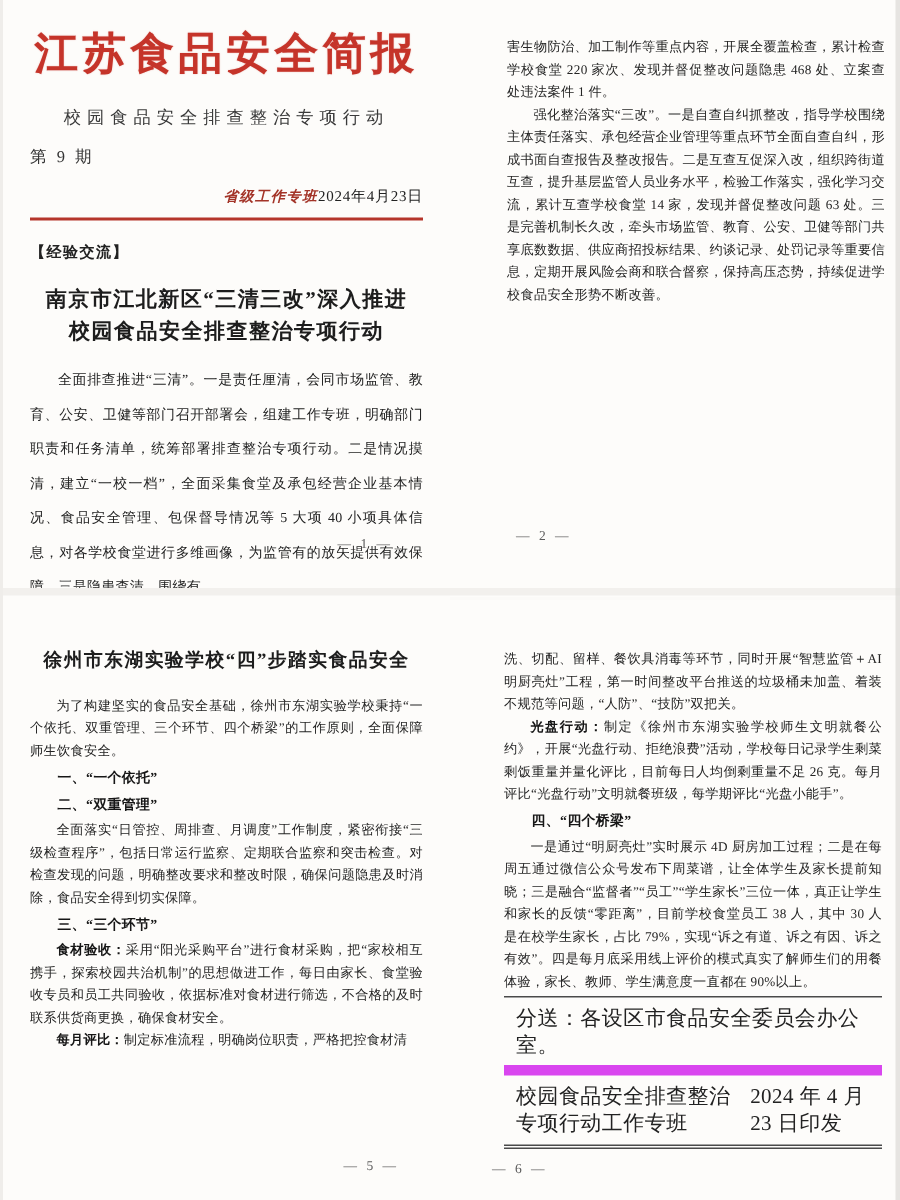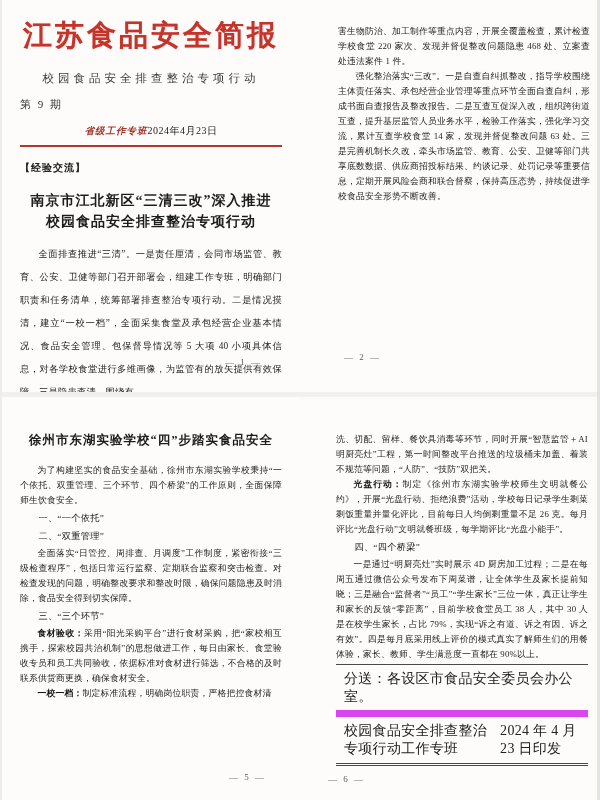--- a/index.html
+++ b/index.html
@@ -20,41 +20,41 @@
   .scan-edge-left{position:absolute;left:0;top:0;width:2px;height:800px;background:#efedea;}
 
   .masthead{
     margin:0;text-align:center;
     font-size:29px;font-weight:bold;letter-spacing:3px;
     color:var(--masthead-red,#c5342a);
     text-shadow:0 0 1px rgba(197,52,42,.35);
   }
   .subtitle{margin-top:15px;text-align:center;font-size:11.5px;letter-spacing:4px;color:#3a3a3a;}
   .issue{margin-top:11px;text-align:left;font-size:11px;letter-spacing:2px;color:#333;}
-  .meta-row{margin-top:12px;display:flex;justify-content:center;align-items:baseline;}
+  .meta-row{margin-top:12px;display:flex;justify-content:flex-end;align-items:baseline;}
   .workgroup{font-size:9.5px;font-weight:bold;font-style:italic;color:#a33428;letter-spacing:1px;}
   .date{font-size:10px;color:#222;letter-spacing:.5px;}
   .red-rule{margin-top:7px;border-top:2px solid var(--rule-red,#b5352b);}
   .section-tag{margin-top:14px;font-size:10px;font-weight:bold;color:#222;letter-spacing:1px;}
   .article-title{
     margin:15px 0 0 0;text-align:center;
     font-size:14px;font-weight:bold;color:#1d1d1d;line-height:21px;letter-spacing:1px;
   }
   .article-title.single{font-size:12.5px;}
   .body-lg{
     margin:11px 0 0 0;font-size:9.3px;line-height:23px;color:#222;
     text-align:justify;text-indent:2em;letter-spacing:.2px;
   }
   .body-sm{
     margin:0;font-size:8.8px;line-height:15px;color:#242424;
     text-align:justify;text-indent:2em;letter-spacing:.2px;
   }
   .body-sm + .body-sm{margin-top:0;}
   .subhead{
-    margin:3px 0 2px 0;font-size:9.2px;font-weight:normal;color:#161616;
+    margin:3px 0 2px 0;font-size:9.2px;font-weight:bold;color:#161616;
     text-indent:2em;line-height:15px;letter-spacing:.3px;
   }
   .lead{font-weight:bold;color:#161616;}
   .pagenum{position:absolute;font-size:9px;color:#5c5c5c;letter-spacing:2px;}
   .pg-right{right:38px;}
   .pg-left{left:44px;}
 
   .doc-footer{
     position:absolute;left:36px;right:12px;bottom:34px;
     font-size:14px;color:#222;letter-spacing:.3px;
@@ -95,21 +95,21 @@
   </section>
 
   <section class="page q3">
     <h2 class="article-title single">徐州市东湖实验学校“四”步踏实食品安全</h2>
     <p class="body-sm" style="margin-top:12px;">为了构建坚实的食品安全基础，徐州市东湖实验学校秉持“一个依托、双重管理、三个环节、四个桥梁”的工作原则，全面保障师生饮食安全。</p>
     <div class="subhead">一、“一个依托”</div>
     <div class="subhead">二、“双重管理”</div>
     <p class="body-sm">全面落实“日管控、周排查、月调度”工作制度，紧密衔接“三级检查程序”，包括日常运行监察、定期联合监察和突击检查。对检查发现的问题，明确整改要求和整改时限，确保问题隐患及时消除，食品安全得到切实保障。</p>
     <div class="subhead">三、“三个环节”</div>
     <p class="body-sm"><span class="lead">食材验收：</span><span>采用“阳光采购平台”进行食材采购，把“家校相互携手，探索校园共治机制”的思想做进工作，每日由家长、食堂验收专员和员工共同验收，依据标准对食材进行筛选，不合格的及时联系供货商更换，确保食材安全。</span></p>
-    <p class="body-sm"><span class="lead">一校一档：</span><span>制定标准流程，明确岗位职责，严格把控食材清</span></p>
+    <p class="body-sm"><span class="lead">每月评比：</span><span>制定标准流程，明确岗位职责，严格把控食材清</span></p>
     <div class="pagenum pg-right" style="bottom:18px;right:34px;">— 5 —</div>
   </section>
 
   <section class="page q4">
     <p class="body-sm" style="text-indent:0;">洗、切配、留样、餐饮具消毒等环节，同时开展“智慧监管＋AI 明厨亮灶”工程，第一时间整改平台推送的垃圾桶未加盖、着装不规范等问题，“人防”、“技防”双把关。</p>
     <p class="body-sm"><span class="lead">光盘行动：</span><span>制定《徐州市东湖实验学校师生文明就餐公约》，开展“光盘行动、拒绝浪费”活动，学校每日记录学生剩菜剩饭重量并量化评比，目前每日人均倒剩重量不足 26 克。每月评比“光盘行动”文明就餐班级，每学期评比“光盘小能手”。</span></p>
     <div class="subhead">四、“四个桥梁”</div>
     <p class="body-sm">一是通过“明厨亮灶”实时展示 4D 厨房加工过程；二是在每周五通过微信公众号发布下周菜谱，让全体学生及家长提前知晓；三是融合“监督者”“员工”“学生家长”三位一体，真正让学生和家长的反馈“零距离”，目前学校食堂员工 38 人，其中 30 人是在校学生家长，占比 79%，实现“诉之有道、诉之有因、诉之有效”。四是每月底采用线上评价的模式真实了解师生们的用餐体验，家长、教师、学生满意度一直都在 90%以上。</p>
 
     <div class="doc-footer">

